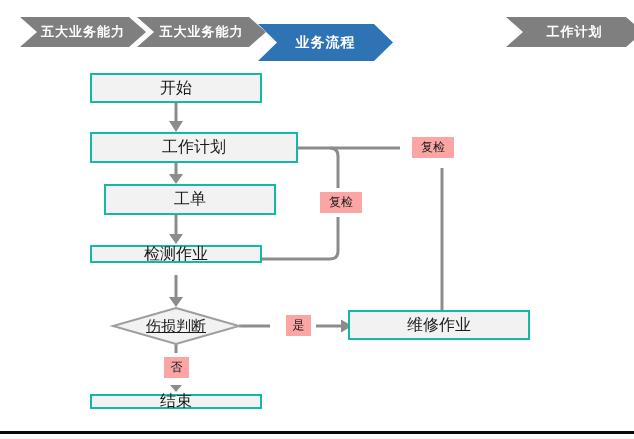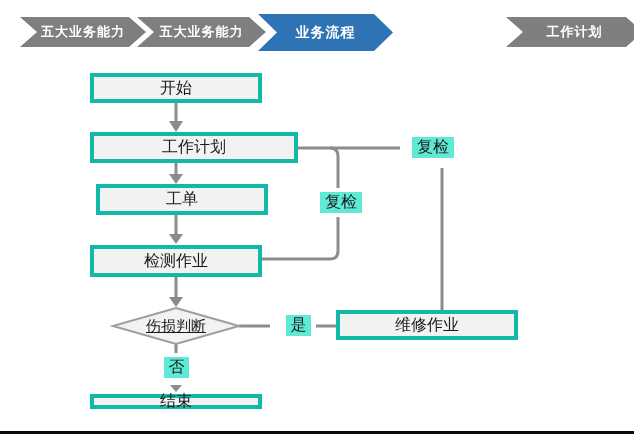--- a/index.html
+++ b/index.html
@@ -8,37 +8,37 @@
     font-family:"Liberation Sans", sans-serif;overflow:hidden;
   }
   
   .banner{position:absolute;left:0;top:0;width:546px;height:60px;margin-left:16px;}
   .chev{
     position:absolute;top:17px;height:30px;background:#7F7F7F;color:#ffffff;
     display:flex;align-items:center;justify-content:center;
     font-size:13px;font-weight:bold;letter-spacing:1px;
     clip-path:polygon(0 0, calc(100% - 17px) 0, 100% 50%, calc(100% - 17px) 100%, 0 100%, 17px 50%);
   }
-  .chev.active{top:14px;height:37px;background:#2E74B5;font-size:14px;
+  .chev.active{top:24px;height:37px;background:#2E74B5;font-size:14px;
     clip-path:polygon(0 0, calc(100% - 19px) 0, 100% 50%, calc(100% - 19px) 100%, 0 100%, 19px 50%);}
   
   .layer{position:absolute;left:0;top:0;width:634px;height:439px;}
   .node{
-    position:absolute;background:#F2F2F2;border:4px solid #14b8a6;box-sizing:border-box;
+    position:absolute;background:#F2F2F2;border:2px solid #14b8a6;box-sizing:border-box;
     display:flex;align-items:center;justify-content:center;
     font-size:16px;color:#1a1a1a;
   }
   .diamond-label{
     position:absolute;display:flex;align-items:center;justify-content:center;
     font-size:15px;color:#1a1a1a;white-space:nowrap;text-decoration:underline;
   }
   .edge-label{
-    position:absolute;background:#5eead4;padding:0 2px;
+    position:absolute;background:#fca5a5;padding:0 2px;
     display:flex;align-items:center;justify-content:center;
-    font-size:16px;color:#1a1a1a;white-space:nowrap;
+    font-size:12px;color:#1a1a1a;white-space:nowrap;
   }
   .bottom-rule{position:absolute;left:0;top:431px;width:634px;height:3px;background:#0a0a0a;}
 </style>
 </head>
 <body>
 
 <div class="stage">
 
   <nav class="banner">
     <div class="chev" style="left:4px;width:126px">
@@ -89,27 +89,27 @@
     </g>
     <polygon points="176,308 239,326 176,344 113,326" fill="#F2F2F2" stroke="#9E9E9E" stroke-width="2"></polygon>
   </svg>
 
   <div class="node" style="left:90px;top:73px;width:172px;height:30px">
     <span>开始</span>
   </div>
   <div class="node" style="left:90px;top:132px;width:208px;height:31px">
     <span>工作计划</span>
   </div>
-  <div class="node" style="left:96px;top:184px;width:172px;height:31px">
+  <div class="node" style="left:104px;top:184px;width:172px;height:31px">
     <span>工单</span>
   </div>
-  <div class="node" style="left:90px;top:245px;width:172px;height:32px">
+  <div class="node" style="left:90px;top:245px;width:172px;height:18px">
     <span>检测作业</span>
   </div>
-  <div class="node" style="left:336px;top:310px;width:182px;height:30px">
+  <div class="node" style="left:348px;top:310px;width:182px;height:30px">
     <span>维修作业</span>
   </div>
   <div class="node" style="left:90px;top:394px;width:172px;height:15px">
     <span>结束</span>
   </div>
 
   <div class="diamond-label" style="left:116px;top:314px;width:120px;height:24px">伤损判断</div>
 
   <div class="edge-label" style="left:320px;top:192px;width:38px;height:21px">复检</div>
   <div class="edge-label" style="left:412px;top:137px;width:38px;height:21px">复检</div>

